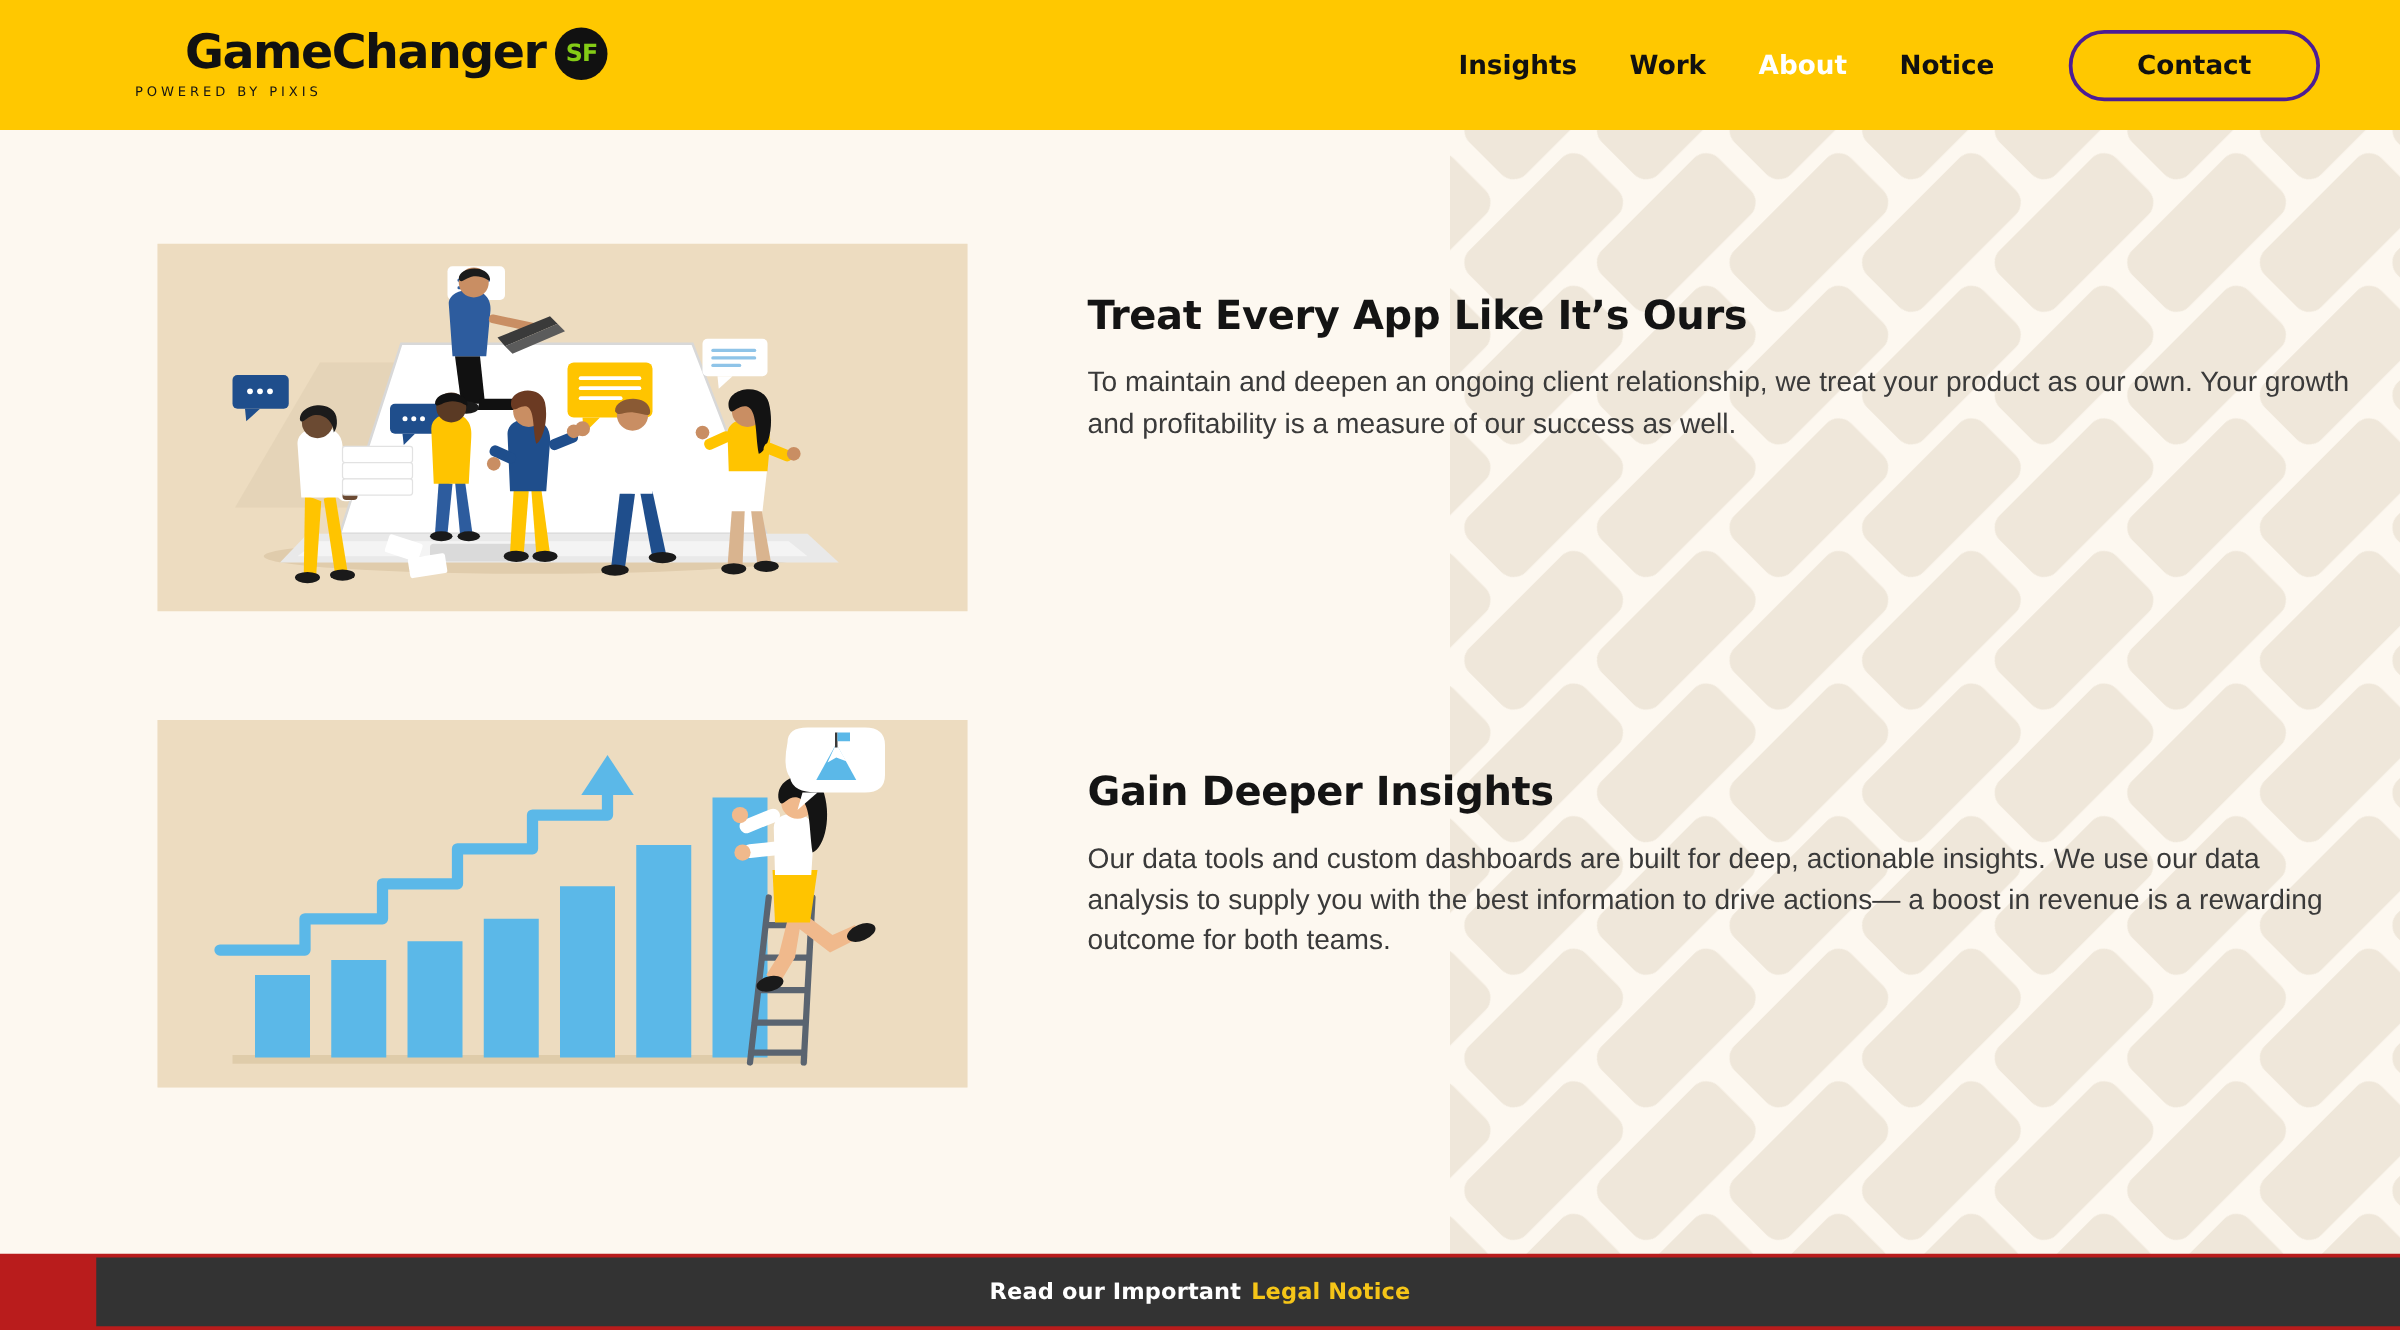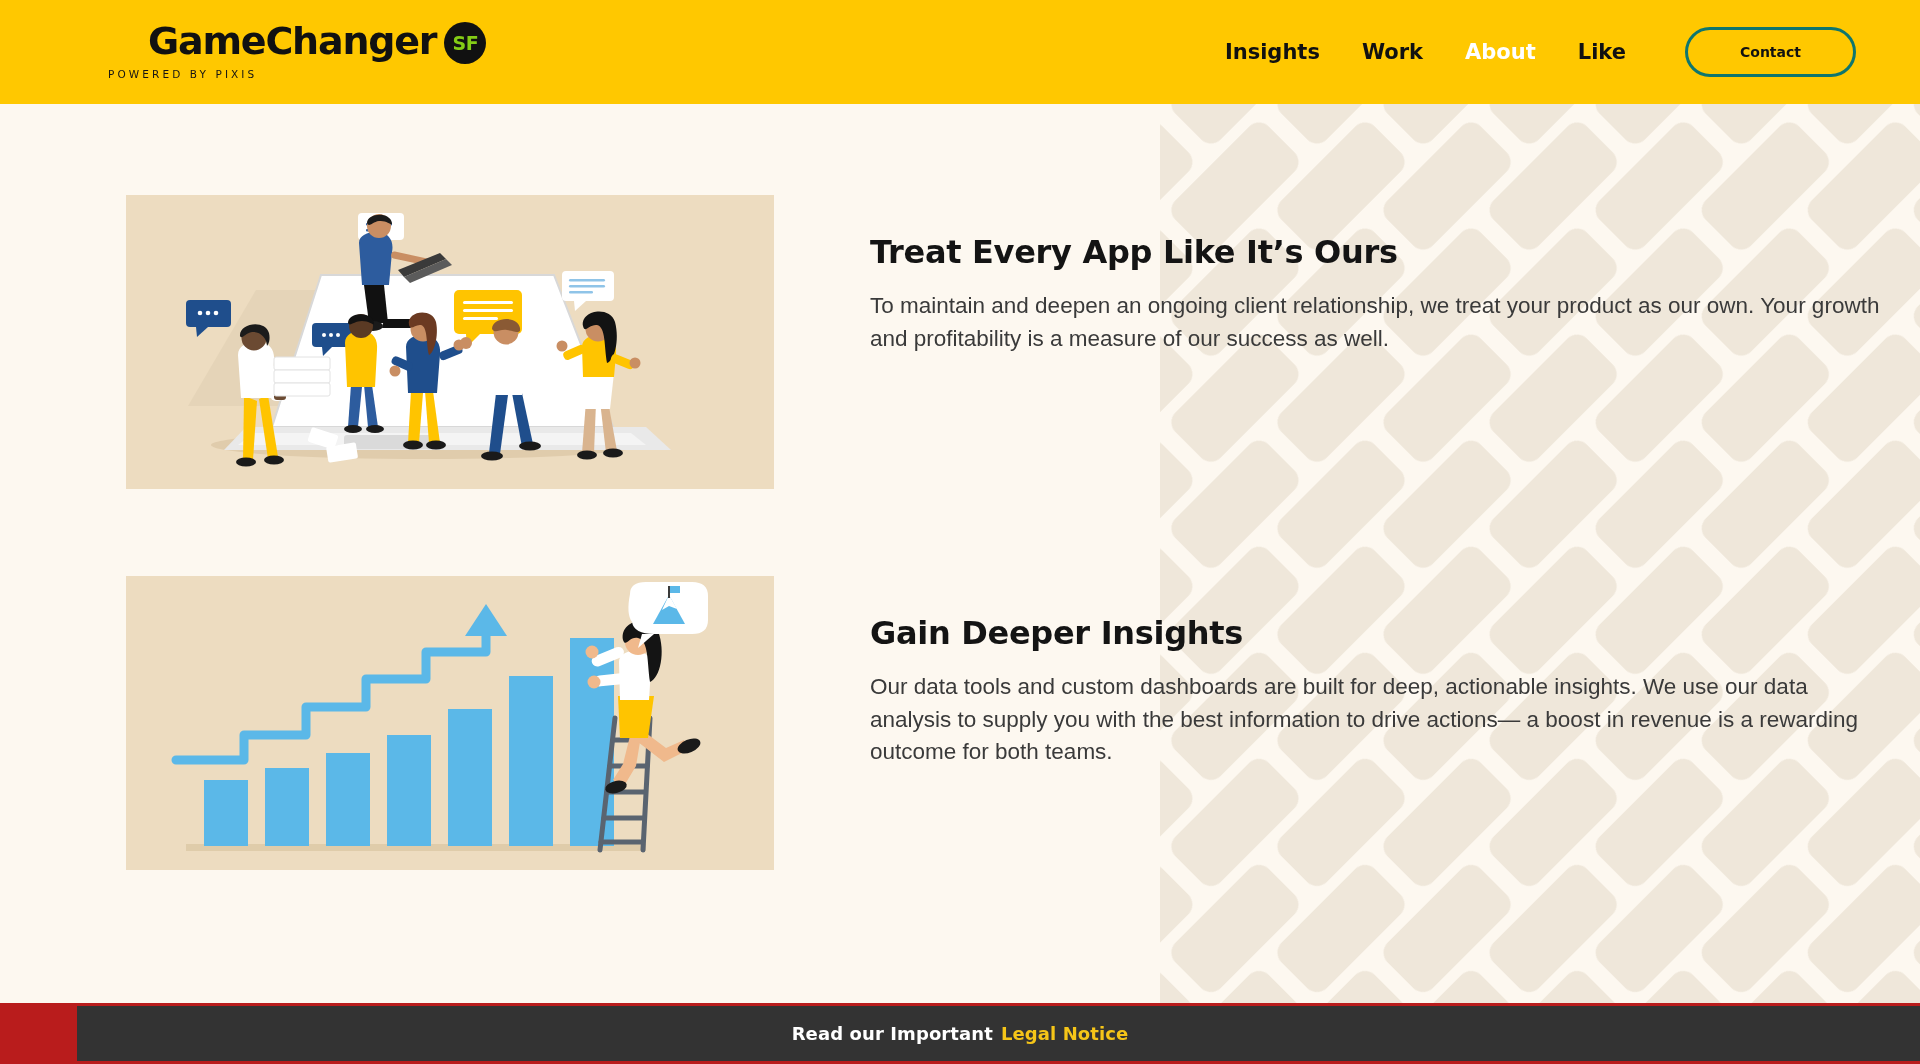--- a/index.html
+++ b/index.html
@@ -101,25 +101,25 @@
     text-decoration: none;
     padding: 0 21px;
     line-height: 1;
     white-space: nowrap;
     cursor: pointer;
   }
   .nav-link.is-active { color: #FFFFFF; }
 
   .contact-btn {
     margin-left: 38px;
-    border: 3px solid #0f766e;
+    border: 3px solid #4c1d95;
     border-radius: 34px;
     padding: 15px 52px;
     font-family: "DejaVu Sans", sans-serif;
-    font-size: 14px;
+    font-size: 21px;
     font-weight: 700;
     color: #111111;
     background: transparent;
     text-decoration: none;
     white-space: nowrap;
     cursor: pointer;
     line-height: 1;
   }
 
   
@@ -238,21 +238,21 @@
       <span class="brand-word">GameChanger</span>
       <span class="brand-badge">SF</span>
     </span>
     <span class="brand-tagline">POWERED BY PIXIS</span>
   </a>
 
   <nav class="main-nav">
     <a class="nav-link" href="#">Insights</a>
     <a class="nav-link" href="#">Work</a>
     <a class="nav-link is-active" href="#">About</a>
-    <a class="nav-link" href="#">Like</a>
+    <a class="nav-link" href="#">Notice</a>
     <a class="contact-btn" href="#">Contact</a>
   </nav>
 </header>
 
 <div class="bg-pattern">
   <svg width="760" height="900" viewBox="0 0 760 900" xmlns="http://www.w3.org/2000/svg" aria-hidden="true">
     <defs>
       <pattern id="brickPat" width="150" height="150" patternUnits="userSpaceOnUse" patternTransform="rotate(-45 0 0)">
         <rect x="4" y="4" width="132" height="64" rx="14" fill="#EFE7DA"></rect>
         <rect x="-71" y="79" width="132" height="64" rx="14" fill="#EFE7DA"></rect>

